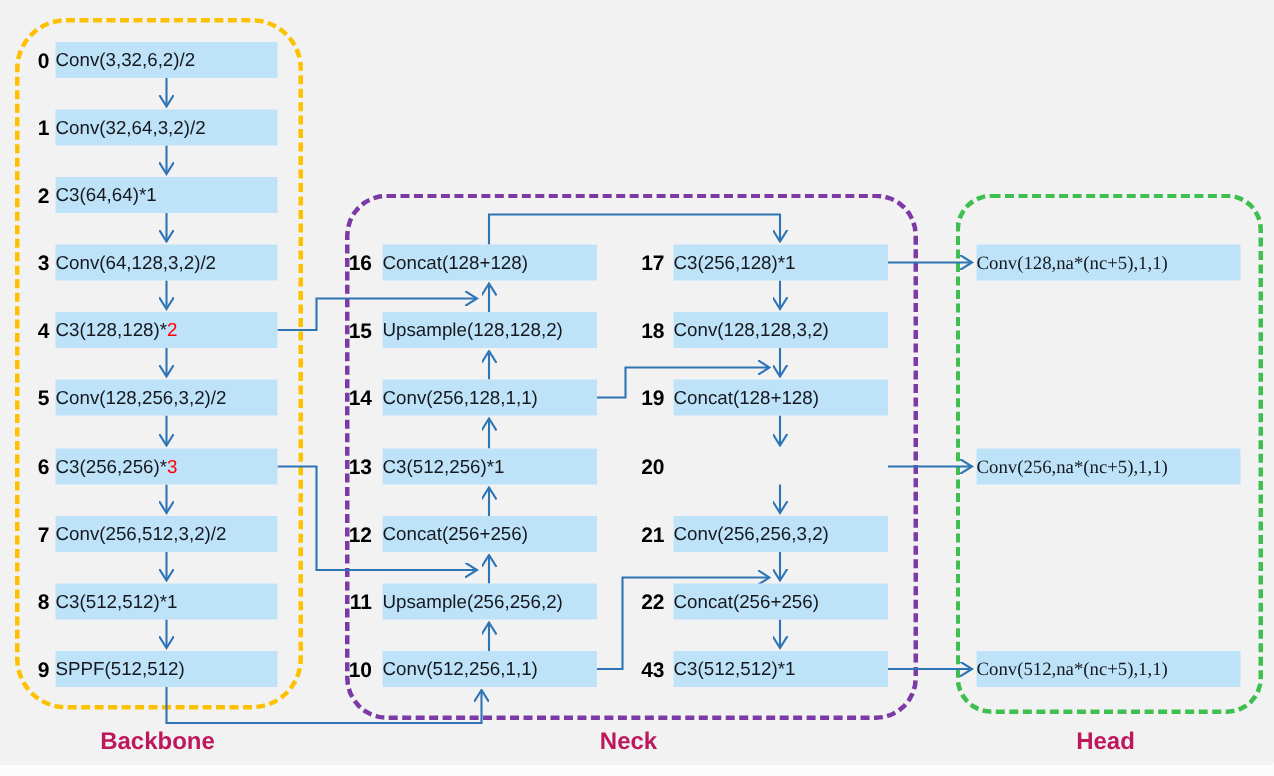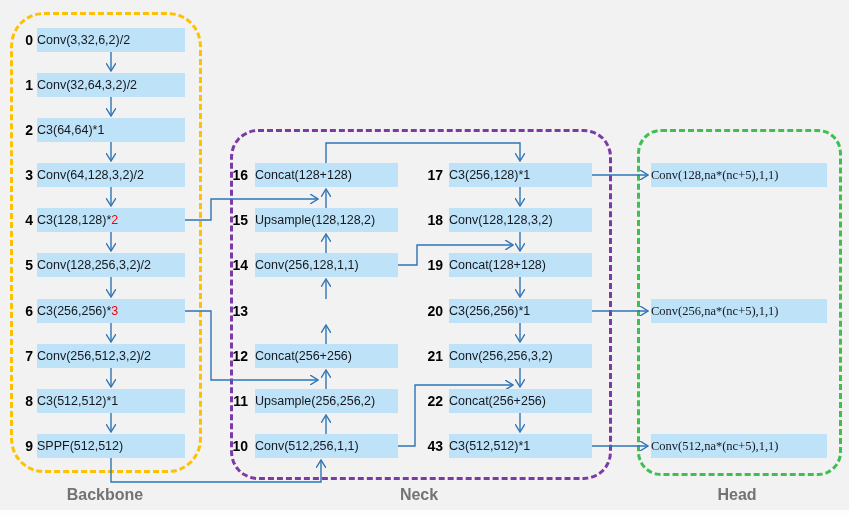--- a/index.html
+++ b/index.html
@@ -25,21 +25,21 @@
   }
   .bb-box{left:37px;width:148px;}
   .bb-num{left:8px;width:25px;}
   .nl-box{left:255px;width:143px;}
   .nl-num{left:220px;width:28px;}
   .nr-box{left:449px;width:143px;}
   .nr-num{left:415px;width:28px;}
   .hd-box{left:651px;width:176px;font-family:Liberation Serif, serif;}
   .section-label{
     position:absolute;top:484px;height:22px;line-height:22px;
-    color:#737373;font-weight:bold;font-size:16px;text-align:center;
+    color:#be185d;font-weight:bold;font-size:16px;text-align:center;
   }
   .section-label.backbone{left:10px;width:190px;}
   .section-label.neck{left:230px;width:378px;}
   .section-label.head{left:637px;width:200px;}
   svg.wires{position:absolute;left:0;top:0;width:849px;height:517px;pointer-events:none;}
   svg.wires path{fill:none;stroke:#2e75b6;stroke-width:1.4;}
 </style>
 </head>
 <body>
 
@@ -114,35 +114,35 @@
   <div class="num bb-num" style="top:434px">9</div>
   <div class="box bb-box" style="top:434px"><span>SPPF(512,512)</span><span class="red"></span></div>
 
   <div class="num nl-num" style="top:163px">16</div>
   <div class="box nl-box" style="top:163px">Concat(128+128)</div>
   <div class="num nl-num" style="top:208px">15</div>
   <div class="box nl-box" style="top:208px">Upsample(128,128,2)</div>
   <div class="num nl-num" style="top:253px">14</div>
   <div class="box nl-box" style="top:253px">Conv(256,128,1,1)</div>
   <div class="num nl-num" style="top:299px">13</div>
+  <div class="box nl-box" style="top:299px">C3(512,256)*1</div>
   <div class="num nl-num" style="top:344px">12</div>
   <div class="box nl-box" style="top:344px">Concat(256+256)</div>
   <div class="num nl-num" style="top:389px">11</div>
   <div class="box nl-box" style="top:389px">Upsample(256,256,2)</div>
   <div class="num nl-num" style="top:434px">10</div>
   <div class="box nl-box" style="top:434px">Conv(512,256,1,1)</div>
 
   <div class="num nr-num" style="top:163px">17</div>
   <div class="box nr-box" style="top:163px">C3(256,128)*1</div>
   <div class="num nr-num" style="top:208px">18</div>
   <div class="box nr-box" style="top:208px">Conv(128,128,3,2)</div>
   <div class="num nr-num" style="top:253px">19</div>
   <div class="box nr-box" style="top:253px">Concat(128+128)</div>
   <div class="num nr-num" style="top:299px">20</div>
-  <div class="box nr-box" style="top:299px">C3(256,256)*1</div>
   <div class="num nr-num" style="top:344px">21</div>
   <div class="box nr-box" style="top:344px">Conv(256,256,3,2)</div>
   <div class="num nr-num" style="top:389px">22</div>
   <div class="box nr-box" style="top:389px">Concat(256+256)</div>
   <div class="num nr-num" style="top:434px">43</div>
   <div class="box nr-box" style="top:434px">C3(512,512)*1</div>
 
   <div class="box hd-box" style="top:163px">Conv(128,na*(nc+5),1,1)</div>
   <div class="box hd-box" style="top:299px">Conv(256,na*(nc+5),1,1)</div>
   <div class="box hd-box" style="top:434px">Conv(512,na*(nc+5),1,1)</div>

